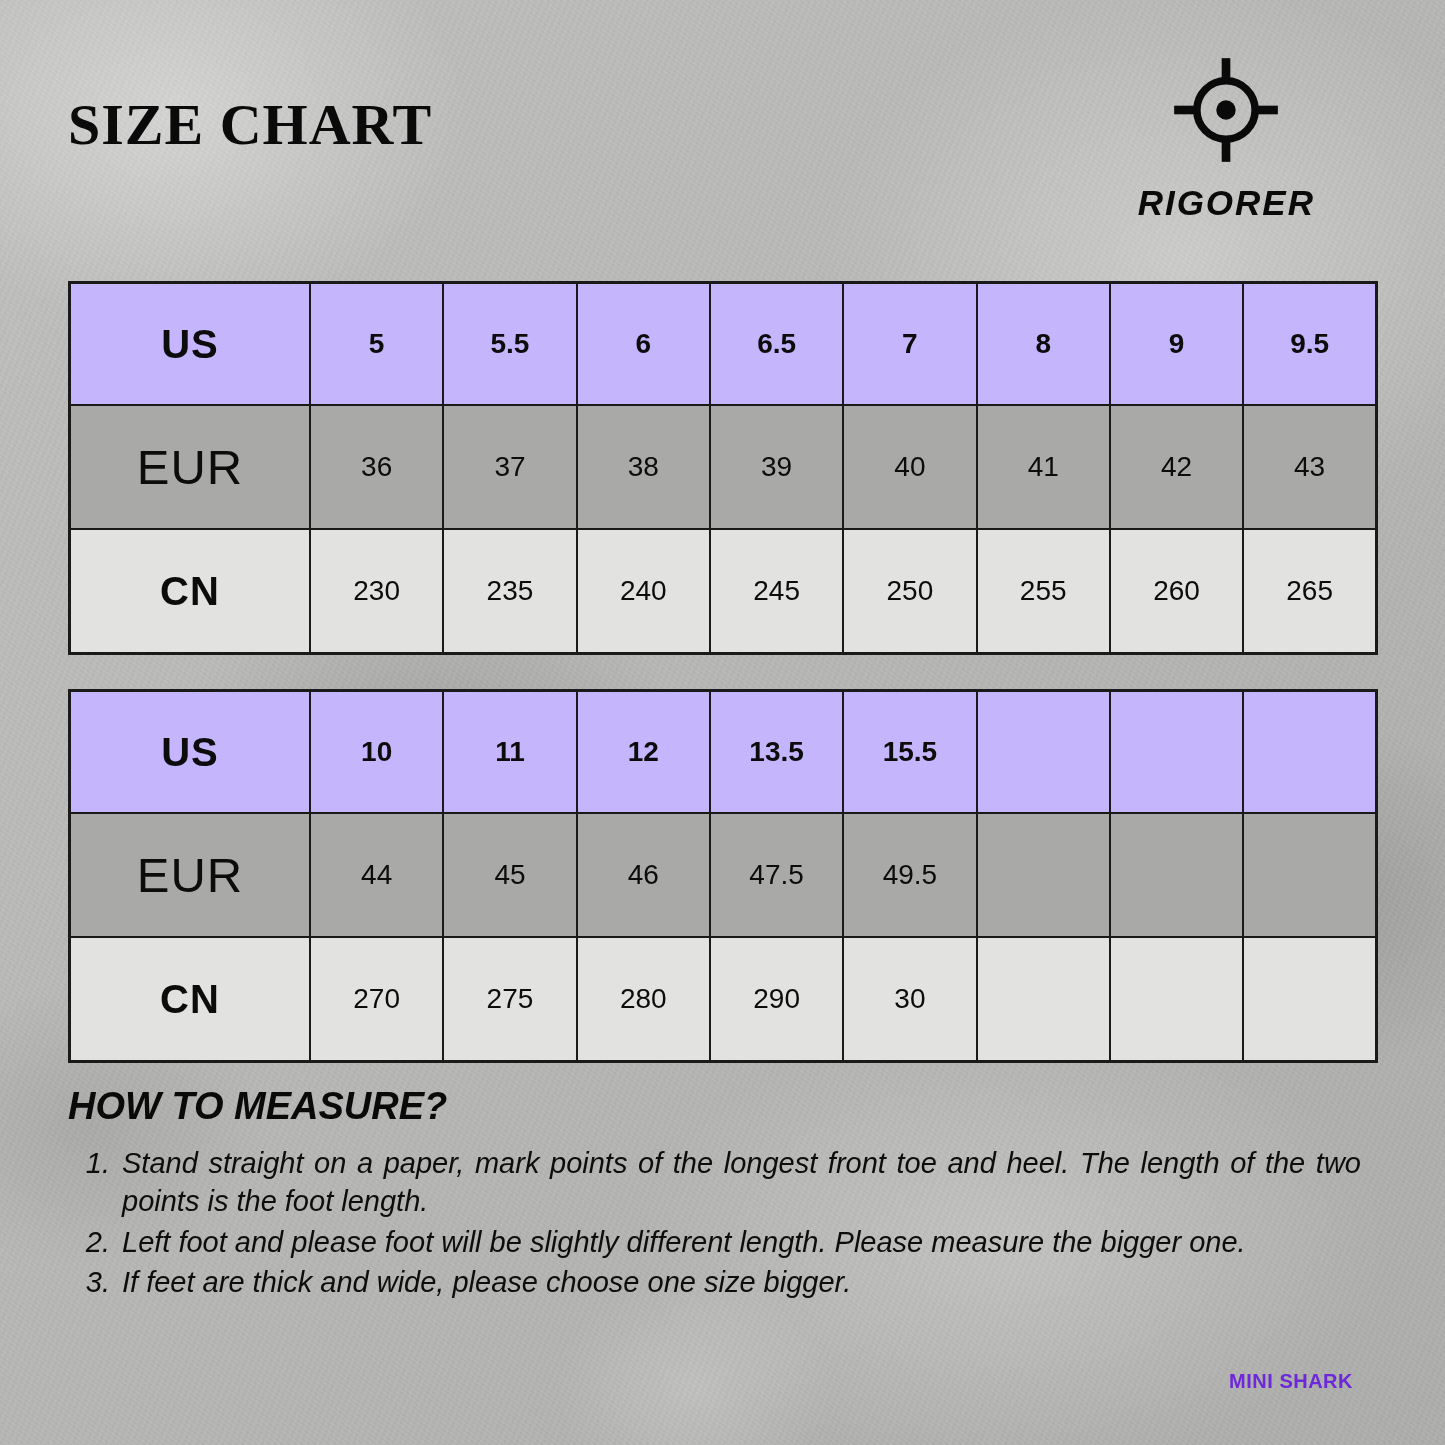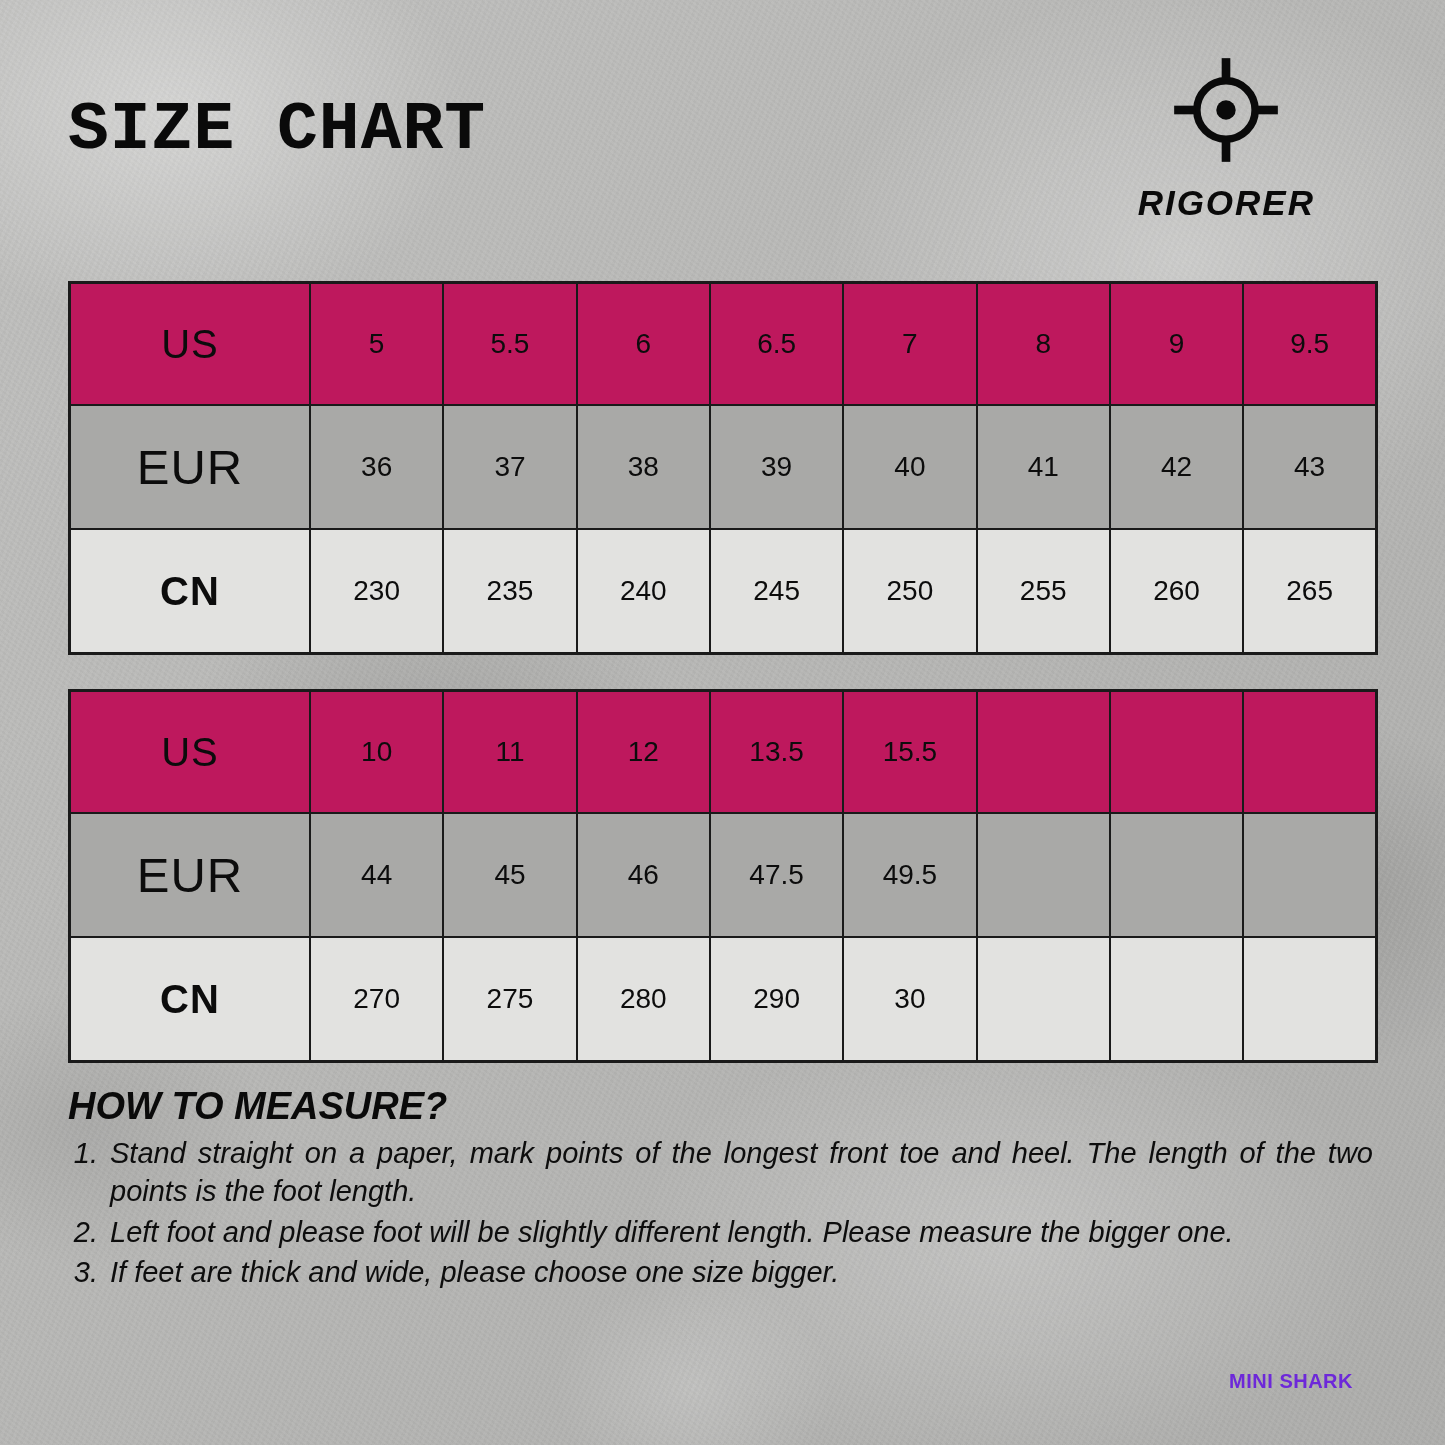--- a/index.html
+++ b/index.html
@@ -50,27 +50,27 @@
   }
 
   
   .header {
     display: flex;
     align-items: flex-start;
     justify-content: space-between;
     padding-top: 96px;
   }
   .title {
-    font-size: 68px;
+    font-size: 58px;
     font-weight: bold;
     letter-spacing: 1px;
     color: #0a0a0a;
     line-height: 1;
     margin: 0;
-    font-family: Liberation Mono, monospace;
+    font-family: Liberation Serif, serif;
   }
   .brand {
     display: flex;
     flex-direction: column;
     align-items: center;
     margin-right: 62px;
     margin-top: -40px;
   }
   .brand-mark {
     width: 108px;
@@ -99,40 +99,40 @@
     text-align: center;
     vertical-align: middle;
     color: #0c0c0c;
   }
   .row-label {
     width: 236px;
     font-size: 38px;
     font-weight: bold;
     letter-spacing: 1px;
   }
-  .row-us td { background: #be185d; height: 118px; font-size: 28px; font-weight: normal; }
+  .row-us td { background: #c4b5fd; height: 118px; font-size: 28px; font-weight: bold; }
   .row-us .row-label { font-size: 40px; }
   .row-eur td { background: #a9a9a7; height: 120px; font-size: 28px; font-weight: normal; }
   .row-eur .row-label { font-size: 49px; font-weight: normal; }
   .row-cn td { background: #e2e2e0; height: 120px; font-size: 28px; font-weight: normal; }
   .row-cn .row-label { font-size: 40px; font-weight: bold; }
 
   
   .howto {
     margin-top: 22px;
     font-style: italic;
   }
   .howto-title {
     font-size: 38px;
     font-weight: bold;
     color: #0a0a0a;
     margin: 0 0 6px 0;
   }
   .howto-list {
-    margin: 4px;
+    margin: 16px;
     padding-left: 34px;
     font-size: 29px;
     line-height: 1.32;
     color: #0d0d0d;
   }
   .howto-list li {
     margin-bottom: 2px;
     padding-left: 4px;
   }
   .howto-list li.justify {

